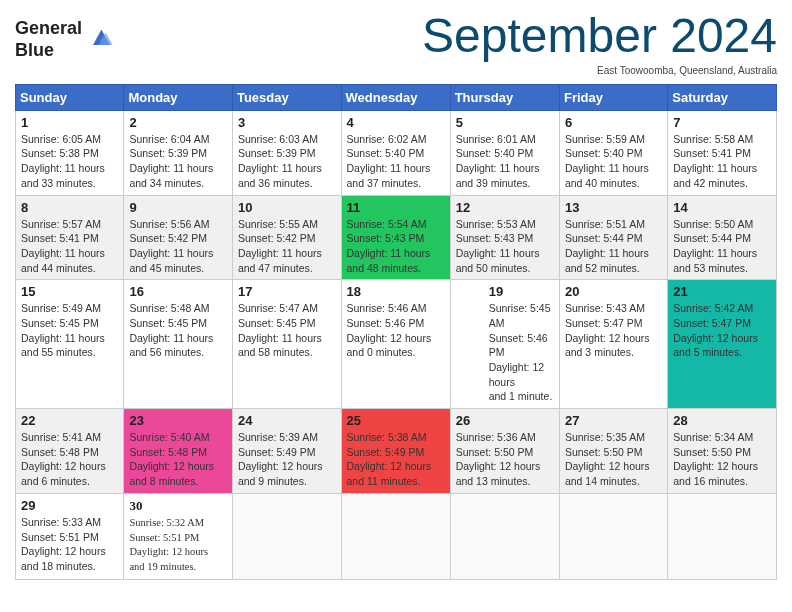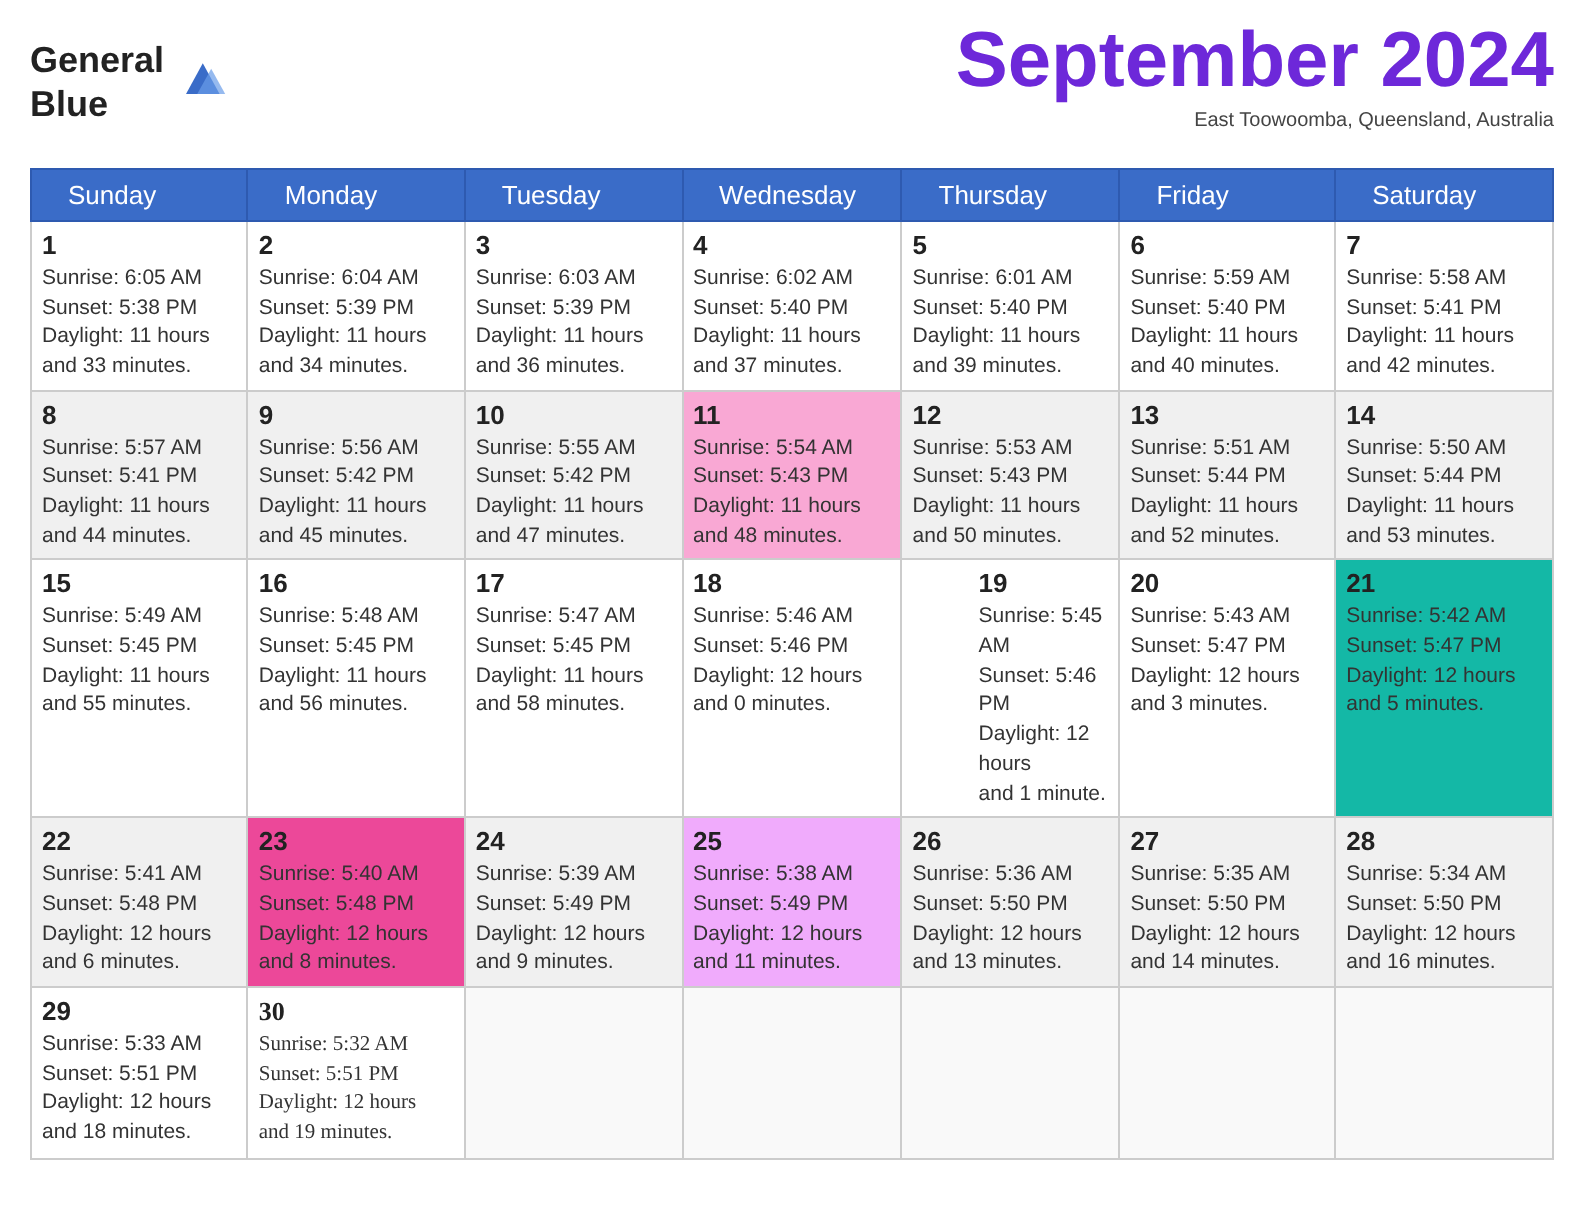--- a/index.html
+++ b/index.html
@@ -5,23 +5,23 @@
     * { box-sizing: border-box; margin: 0; padding: 0; }
     body {
       font-family: Arial, sans-serif;
       background: #fff;
       width: 792px;
       min-height: 612px;
       padding: 10px 15px 15px 15px;
     }
     .header-area {
       display: flex;
-      align-items: center;
+      align-items: flex-start;
       justify-content: space-between;
-      margin-bottom: 18px;
+      margin-bottom: 8px;
     }
     .logo {
       display: flex;
       align-items: center;
       margin-top: 8px;
     }
     .logo-text {
       font-size: 18px;
       font-weight: bold;
       line-height: 1.2;
@@ -30,42 +30,42 @@
     .logo-icon {
       width: 28px;
       height: 28px;
       margin-left: 4px;
       margin-top: -4px;
     }
     .title-area {
       text-align: right;
     }
     .month-title {
-      font-size: 39px;
-      font-weight: bold;
-      color: #6d28d9;
+      font-size: 48px;
+      font-weight: normal;
+      color: #0c4a6e;
       line-height: 1.1;
     }
     .subtitle {
       font-size: 10px;
       color: #444;
       margin-top: 2px;
     }
     .calendar {
       width: 100%;
       border-collapse: collapse;
       font-size: 11px;
     }
     .calendar th {
       background: #3a6cc8;
       color: #fff;
       text-align: left;
-      padding: 5px 18px;
+      padding: 5px 4px;
       font-size: 13px;
-      font-weight: normal;
+      font-weight: bold;
       border: 1px solid #2e5ab0;
     }
     .calendar td {
       border: 1px solid #ccc;
       vertical-align: top;
       padding: 4px 5px;
       width: 110px;
       min-height: 70px;
       background: #fff;
     }
@@ -160,21 +160,21 @@
           <div class="day-info">Sunrise: 5:57 AM<br>Sunset: 5:41 PM<br>Daylight: 11 hours<br>and 44 minutes.</div>
         </td>
         <td style="background: rgb(240, 240, 240);">
           <span class="day-num">9</span>
           <div class="day-info">Sunrise: 5:56 AM<br>Sunset: 5:42 PM<br>Daylight: 11 hours<br>and 45 minutes.</div>
         </td>
         <td style="background: rgb(240, 240, 240); margin-left: 15px;">
           <span class="day-num">10</span>
           <div class="day-info">Sunrise: 5:55 AM<br>Sunset: 5:42 PM<br>Daylight: 11 hours<br>and 47 minutes.</div>
         </td>
-        <td style="background: #f9a8d4;">
+        <td style="background: #22c55e;">
           <span class="day-num">11</span>
           <div class="day-info">Sunrise: 5:54 AM<br>Sunset: 5:43 PM<br>Daylight: 11 hours<br>and 48 minutes.</div>
         </td>
         <td style="background: rgb(240, 240, 240);">
           <span class="day-num">12</span>
           <div class="day-info">Sunrise: 5:53 AM<br>Sunset: 5:43 PM<br>Daylight: 11 hours<br>and 50 minutes.</div>
         </td>
         <td style="background: rgb(240, 240, 240);">
           <span class="day-num">13</span>
           <div class="day-info">Sunrise: 5:51 AM<br>Sunset: 5:44 PM<br>Daylight: 11 hours<br>and 52 minutes.</div>
@@ -220,21 +220,21 @@
           <div class="day-info">Sunrise: 5:41 AM<br>Sunset: 5:48 PM<br>Daylight: 12 hours<br>and 6 minutes.</div>
         </td>
         <td style="background: #ec4899;">
           <span class="day-num">23</span>
           <div class="day-info">Sunrise: 5:40 AM<br>Sunset: 5:48 PM<br>Daylight: 12 hours<br>and 8 minutes.</div>
         </td>
         <td style="background: rgb(240, 240, 240);">
           <span class="day-num">24</span>
           <div class="day-info">Sunrise: 5:39 AM<br>Sunset: 5:49 PM<br>Daylight: 12 hours<br>and 9 minutes.</div>
         </td>
-        <td style="background: #f0abfc;">
+        <td style="background: #ef4444;">
           <span class="day-num">25</span>
           <div class="day-info">Sunrise: 5:38 AM<br>Sunset: 5:49 PM<br>Daylight: 12 hours<br>and 11 minutes.</div>
         </td>
         <td style="background: rgb(240, 240, 240);">
           <span class="day-num">26</span>
           <div class="day-info">Sunrise: 5:36 AM<br>Sunset: 5:50 PM<br>Daylight: 12 hours<br>and 13 minutes.</div>
         </td>
         <td style="background: rgb(240, 240, 240);">
           <span class="day-num">27</span>
           <div class="day-info">Sunrise: 5:35 AM<br>Sunset: 5:50 PM<br>Daylight: 12 hours<br>and 14 minutes.</div>

